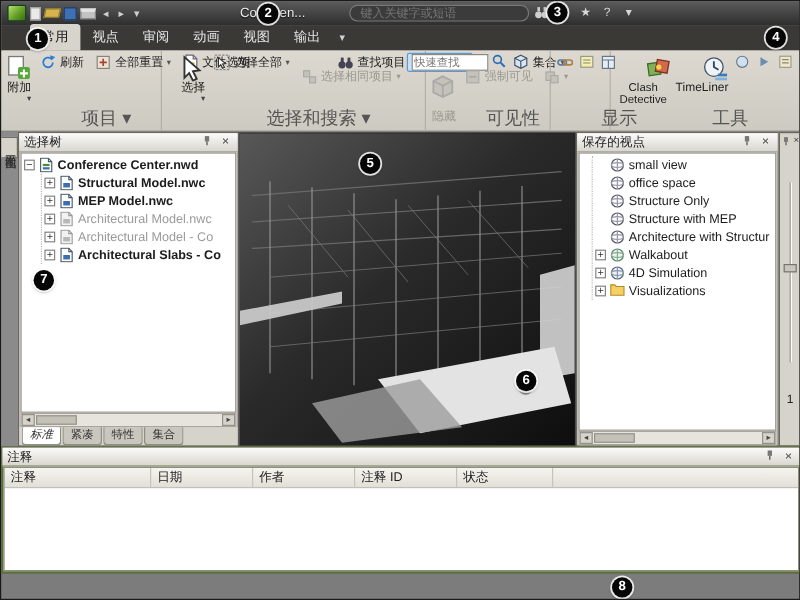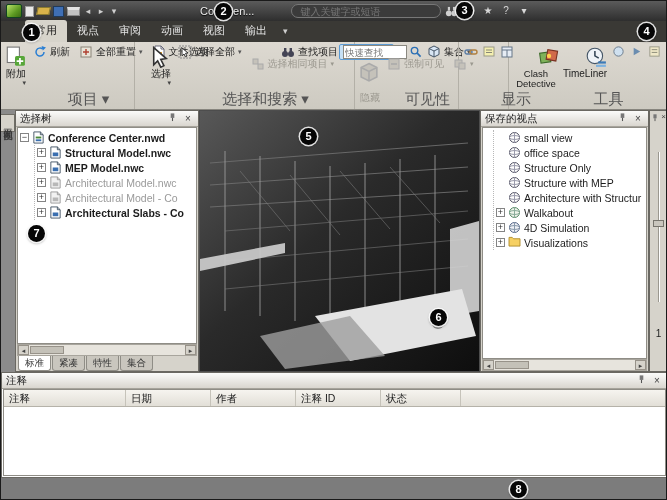--- a/index.html
+++ b/index.html
@@ -79,35 +79,35 @@
   .tlabel { font-size:10.5px; color:#1c1c1c; }
   .b { font-weight:bold; }
   .gray { color:#9a9a9a; }
   .hscroll { height:12px; margin:0 1px; background:#e7e4dd; border:1px solid #a8a59d; display:flex; align-items:center; flex:none; }
   .sarr { width:11px; height:10px; background:#d6d3cb; border:1px solid #979289; font-size:7px; line-height:9px; text-align:center; color:#444; flex:none; }
   .sthumb { width:34px; height:8px; background:#c4c1b8; border:1px solid #979289; margin:0 1px; }
   .sfill { flex:1; }
   .ttabs { height:15px; display:flex; padding-left:2px; gap:1px; background:#d6d3cb; flex:none; }
   .ttab { padding:0 6px; font-size:9.5px; line-height:13px; border:1px solid #8f8d86; border-top:none;
           border-radius:0 0 3px 3px; background:#c9c6be; color:#333; }
-  .ttab.active { background:#fff; }
+  .ttab.active { background:#fff;font-style:italic; }
 
   .viewport { position:absolute; left:198px; top:0; width:281px; height:262px; background:#151515; border:1px solid #4d4d4d; }
 
   .rightstrip { position:absolute; left:648px; top:0; width:19px; height:262px; background:#d6d3cb; border:1px solid #6a6862;
                 display:flex; flex-direction:column; align-items:center; }
   .rs-top { display:flex; gap:2px; margin-top:2px; }
   .rs-btn { font-size:8px; color:#444; line-height:8px; }
   .vslider { position:relative; width:11px; height:150px; margin-top:28px; }
   .vtrack { position:absolute; left:5px; top:0; width:2px; height:150px; background:#9b9890; border-right:1px solid #fff; }
   .vthumb { position:absolute; left:0; top:68px; width:11px; height:7px; background:#c9c6be; border:1px solid #76746d; }
   .rs-val { margin-top:26px; font-size:10px; color:#222; }
 
   
-  .comments { position:absolute; top:371px; left:0; width:667px; height:106px; background:#ffffff;
+  .comments { position:absolute; top:371px; left:0; width:667px; height:106px; background:#4d7c0f;
               border:1px solid #6a6862; display:flex; flex-direction:column; }
   .ctable { flex:1; margin:0 1px 1px; border:1px solid #8f8d86; background:#fff; display:flex; flex-direction:column; }
   .chead { height:17px; display:flex; background:linear-gradient(#f6f4ef,#e2dfd7); border-bottom:1px solid #b5b2a9; flex:none; }
   .ccol { border-right:1px solid #c6c3ba; font-size:10.5px; color:#222; line-height:16px; padding:0 5px; white-space:nowrap; }
   .cbody { flex:1; background:#fff; }
 
   
   .statusbar { position:absolute; top:477px; left:0; width:667px; height:23px; background:#d4d1c9;
                border-top:1px solid #8b8983; display:flex; align-items:center; padding:0 6px; gap:4px; }
   .sb-ready { font-size:10.5px; color:#222; flex:1; }

